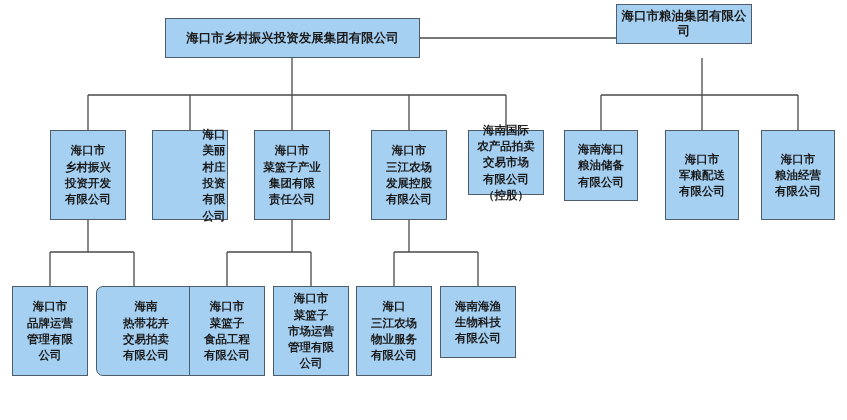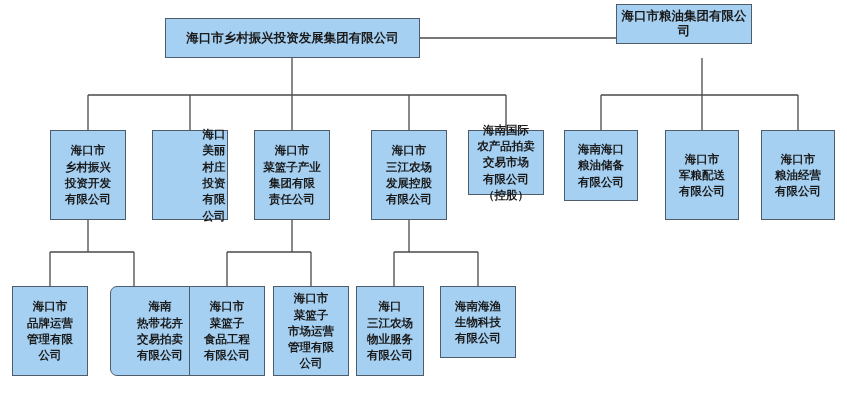--- a/index.html
+++ b/index.html
@@ -97,34 +97,34 @@
 军粮配送
 有限公司</div>
   <div class="node" style="left:761px; top:130px; width:74px; height:90px;">海口市
 粮油经营
 有限公司</div>
 
   <div class="node" style="left:12px; top:286px; width:76px; height:90px;">海口市
 品牌运营
 管理有限
 公司</div>
-  <div class="node" style="left:110px; top:286px; width:100px; height:90px;border-radius:7px;">海南
+  <div class="node" style="left:96px; top:286px; width:100px; height:90px;border-radius:7px;">海南
 热带花卉
 交易拍卖
 有限公司</div>
   <div class="node" style="left:189px; top:286px; width:76px; height:90px;">海口市
 菜篮子
 食品工程
 有限公司</div>
   <div class="node" style="left:273px; top:286px; width:76px; height:90px;">海口市
 菜篮子
 市场运营
 管理有限
 公司</div>
-  <div class="node" style="left:356px; top:286px; width:68px; height:90px;">海口
+  <div class="node" style="left:356px; top:286px; width:76px; height:90px;">海口
 三江农场
 物业服务
 有限公司</div>
   <div class="node" style="left:440px; top:286px; width:76px; height:72px;">海南海渔
 生物科技
 有限公司</div>
 
 </div>
 
 </body></html>

